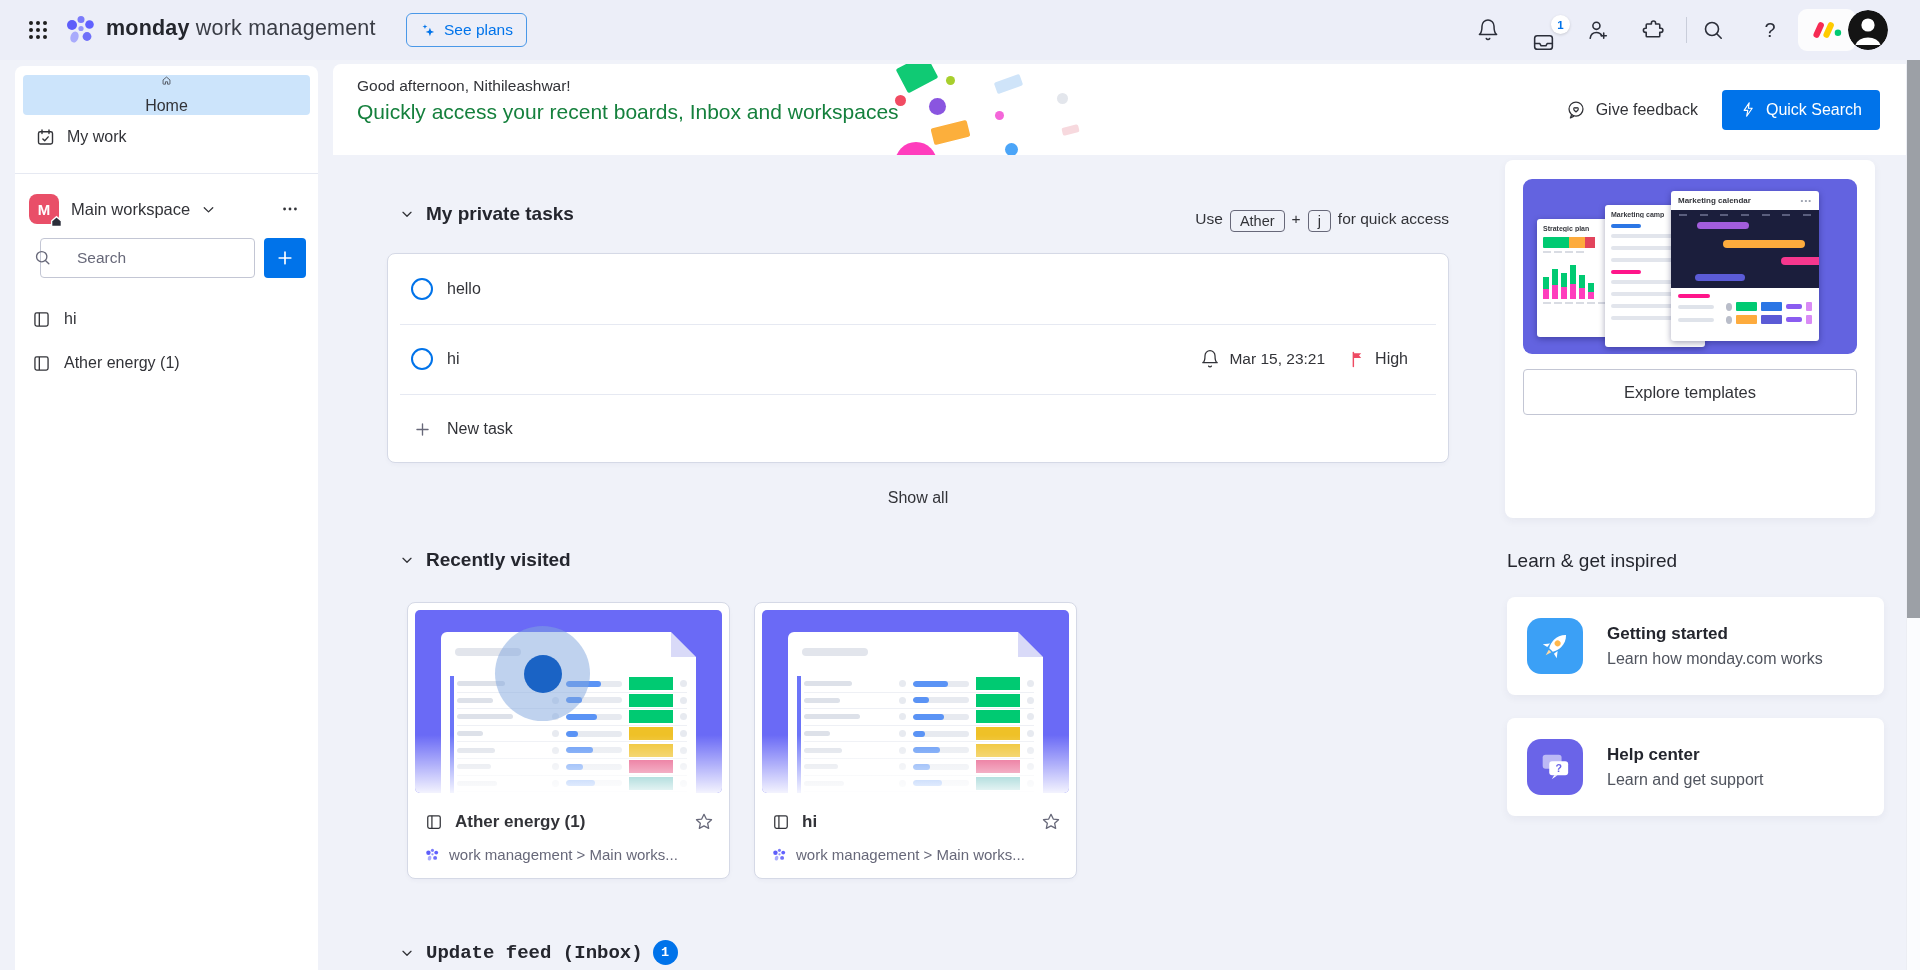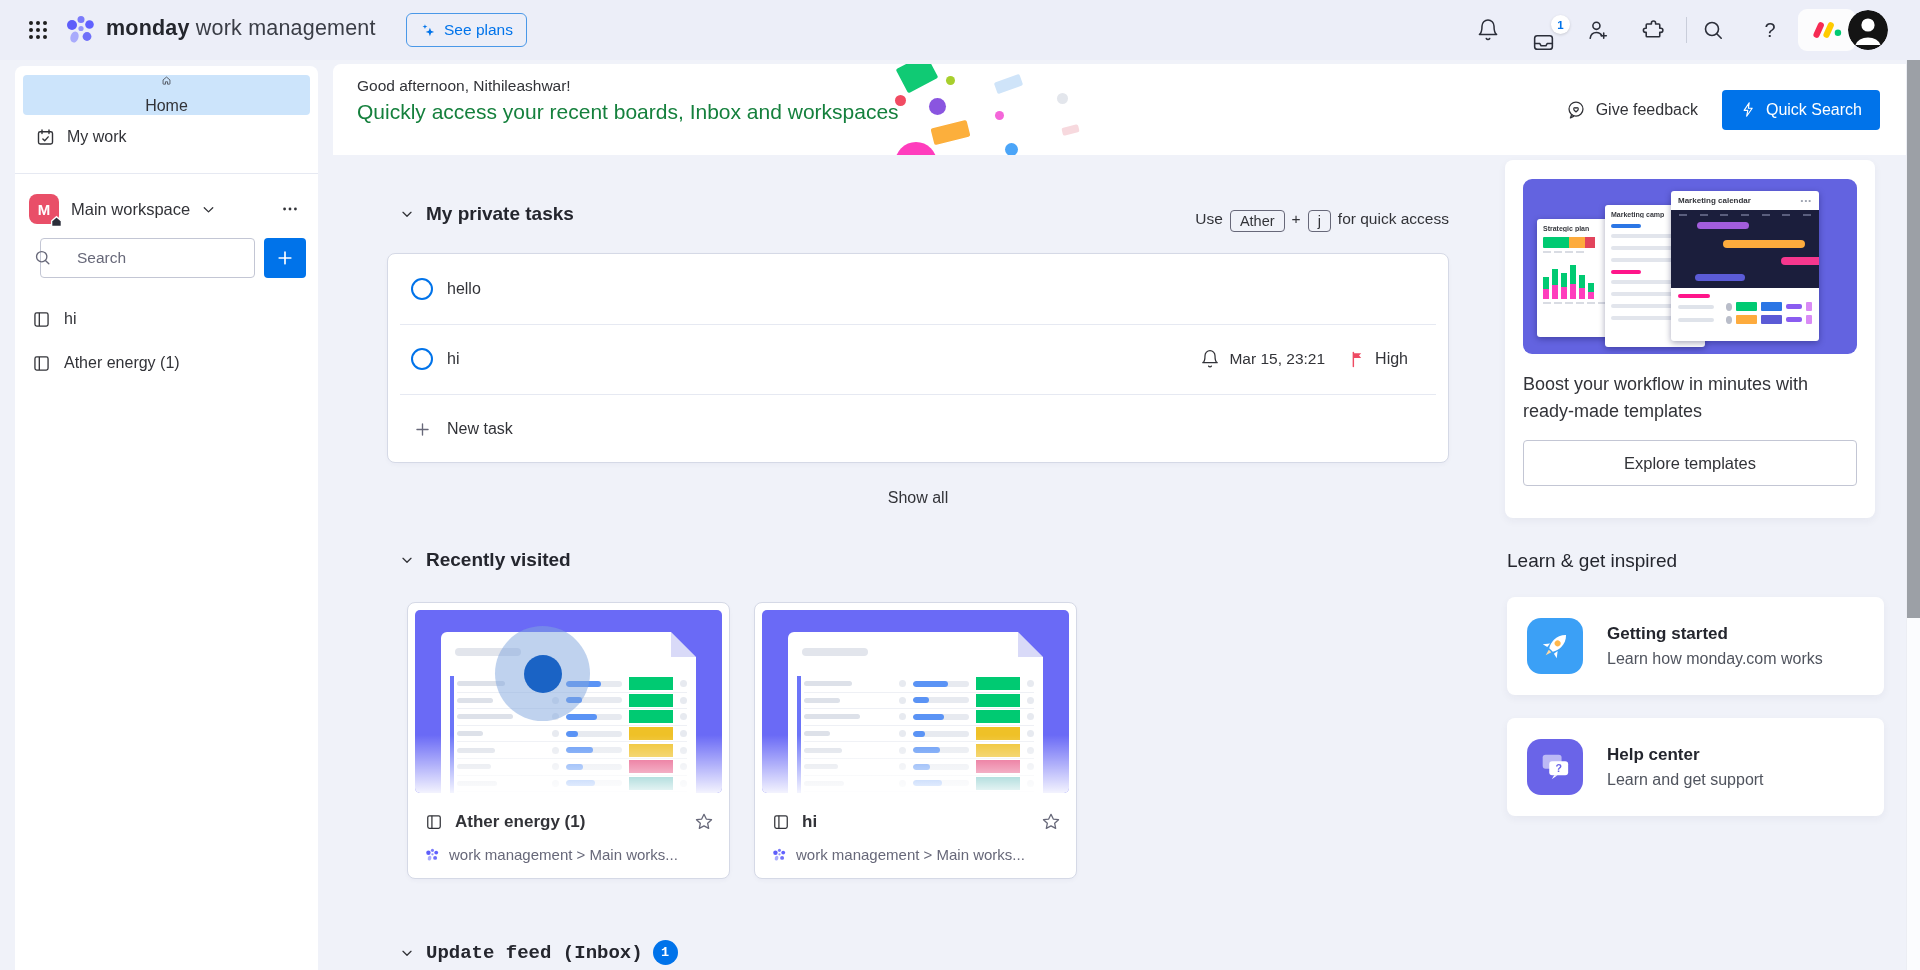--- a/index.html
+++ b/index.html
@@ -718,21 +718,20 @@
               <span class="tbar"></span>
               <span class="tav"></span>
               <span class="tchip" style="background:#fdab3d"></span>
               <span class="tchip" style="background:#5b5bd6"></span>
               <span class="tline"></span>
               <span class="tsq"></span>
             </div>
         </div>
       </div>
     </div>
-    <div class="promo-desc">Boost your workflow in minutes with ready-made templates</div>
     <button class="explore-btn">Explore templates</button>
   </div>
 
   <div class="learn-title">Learn &amp; get inspired</div>
 
   <div class="learn-card a">
     <div class="learn-chip chip-blue">
       <svg width="46" height="46" viewBox="0 0 56 56">
           <g transform="rotate(45 28 28)">
             <path d="M28 9c4.2 4 6.3 9.3 6.3 14.5 0 4.2-1.2 8.2-3.2 11.3h-6.2c-2-3.1-3.2-7.1-3.2-11.3C21.7 18.3 23.8 13 28 9z" fill="#ffffff"></path>

